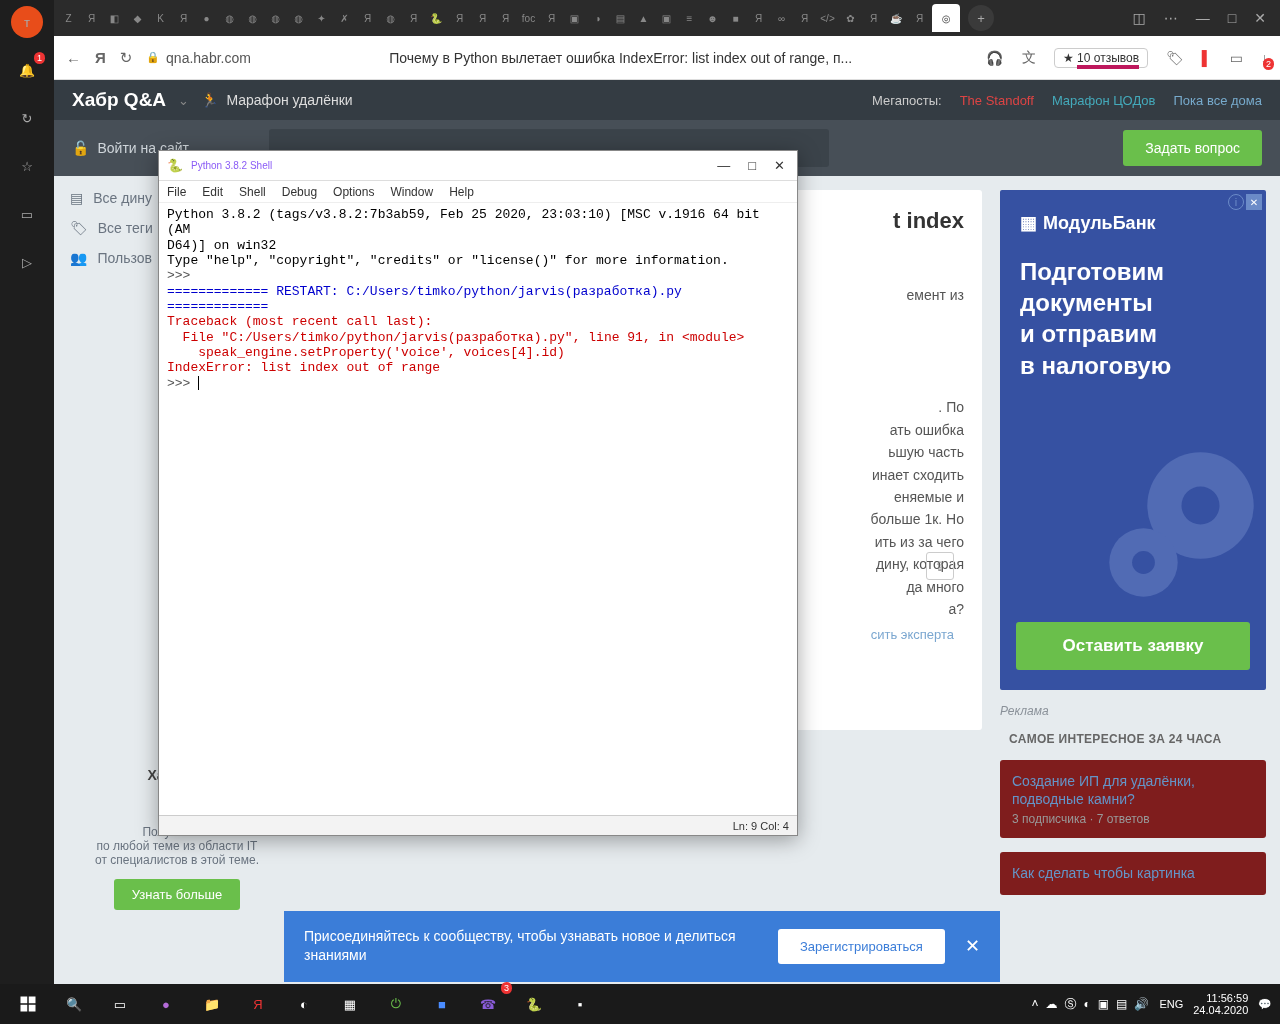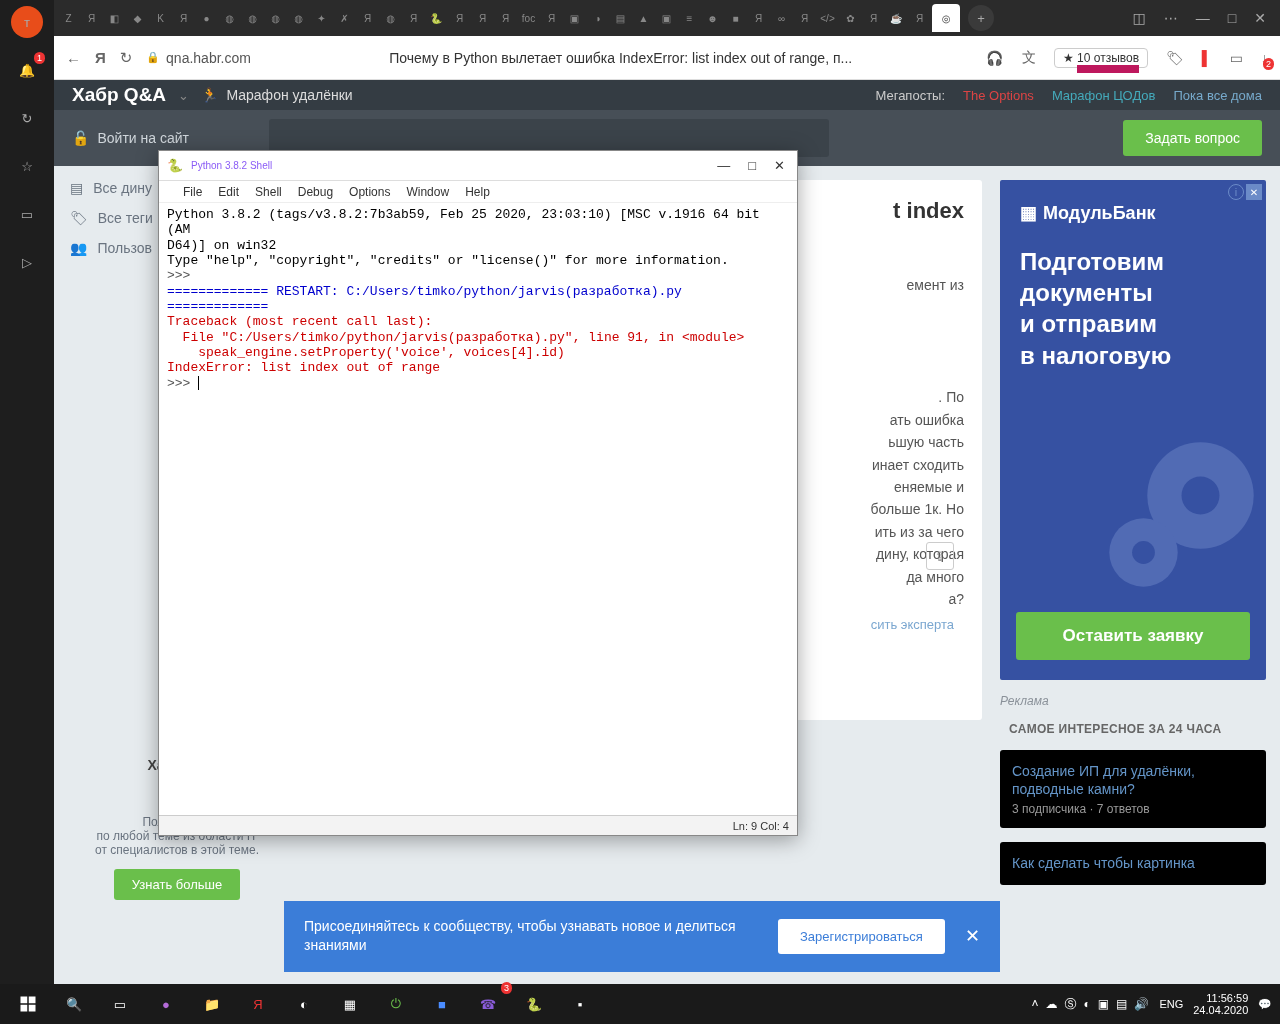--- a/index.html
+++ b/index.html
@@ -31,25 +31,25 @@
 .tab-controls span { font-size: 14px; }
 
 .addr { height: 44px; background: #fff; display: flex; align-items: center; padding: 0 12px; gap: 14px; border-bottom: 1px solid #ddd; }
 .addr-btn { color: #666; font-size: 15px; }
 .addr-url { flex: 0 0 auto; display: flex; align-items: center; gap: 6px; color: #777; font-size: 14px; }
 .addr-lock { color: #888; font-size: 11px; }
 .addr-domain { color: #555; }
 .addr-title { flex: 1; color: #333; font-size: 14px; overflow: hidden; white-space: nowrap; text-overflow: ellipsis; padding-left: 4px; text-align: center; }
 .addr-right { display: flex; align-items: center; gap: 18px; color: #666; font-size: 14px; }
 .reviews { border: 1px solid #ccc; border-radius: 4px; padding: 2px 8px; font-size: 12px; color: #333; }
-.reviews .underline { border-bottom: 8px solid #be185d; }
+.reviews .underline { border-bottom: 4px solid #be185d; }
 
 
 .page { flex: 1; background: #e6ebee; overflow: hidden; position: relative; }
-.page-header { height: 30px; background: #343c43; display: flex; align-items: center; padding: 4px 18px; color: #fff; }
+.page-header { height: 40px; background: #343c43; display: flex; align-items: center; padding: 4px 18px; color: #fff; }
 .brand { font-size: 19px; font-weight: 600; }
 .brand-chevron { margin: 0 12px; color: #888; }
 .marathon { display: flex; align-items: center; gap: 8px; color: #ddd; font-size: 14px; }
 .megaposts { margin-left: auto; display: flex; gap: 18px; font-size: 13px; }
 .megaposts .label { color: #ccc; }
 .megaposts .red { color: #d44; }
 .megaposts .teal { color: #4ab; }
 .megaposts .blue { color: #7ac; }
 
 .page-toolbar { height: 56px; background: #474f57; display: flex; align-items: center; padding: 0 18px; gap: 20px; }
@@ -79,31 +79,31 @@
 .right-col { width: 280px; padding: 14px 14px 0 0; display: flex; flex-direction: column; gap: 14px; }
 .ad-box { background: #3651a2; color: #fff; padding: 22px 20px; height: 500px; position: relative; border-radius: 2px; overflow: hidden; }
 .ad-logo { font-size: 18px; font-weight: 600; display: flex; align-items: center; gap: 6px; }
 .ad-text { margin-top: 22px; font-size: 24px; line-height: 1.3; font-weight: 600; }
 .ad-cta { position: absolute; bottom: 20px; left: 16px; right: 16px; background: #6abf4b; color: #fff; text-align: center; padding: 14px; font-size: 17px; font-weight: 600; border-radius: 3px; }
 .ad-gears { position: absolute; right: -20px; bottom: 80px; width: 190px; height: 190px; opacity: 0.85; }
 .ad-close { position: absolute; top: 4px; right: 4px; width: 16px; height: 16px; background: #6b8bc8; color: #fff; font-size: 10px; display: flex; align-items: center; justify-content: center; }
 .ad-info { position: absolute; top: 4px; right: 22px; width: 16px; height: 16px; color: #6b8bc8; font-size: 11px; display: flex; align-items: center; justify-content: center; border: 1px solid #6b8bc8; border-radius: 50%; }
 .ad-label { color: #8a9199; font-size: 12px; font-style: italic; }
 .interest-title { font-size: 12px; font-weight: 700; color: #666; letter-spacing: 0.3px; margin-left: 9px; }
-.interest-item { background: #000000; padding: 12px; border-radius: 3px; }
+.interest-item { background: #7f1d1d; padding: 12px; border-radius: 3px; }
 .interest-item .q { color: #6495c8; font-size: 14px; line-height: 1.3; }
 .interest-item .meta { color: #999; font-size: 12px; margin-top: 4px; }
 
 
 .idle { position: absolute; top: 150px; left: 158px; width: 640px; height: 686px; background: #fff; border: 1px solid #888; box-shadow: 0 4px 20px rgba(0,0,0,.35); display: flex; flex-direction: column; z-index: 10; }
 .idle-title { height: 30px; background: #fff; display: flex; align-items: center; padding: 0 8px; gap: 8px; border-bottom: 1px solid #ddd; }
 .idle-title .icon { width: 16px; height: 16px; }
 .idle-title .txt { flex: 1; font-size: 10px; color: #8b5cf6; }
 .idle-title .winbtns { display: flex; gap: 18px; color: #333; font-size: 13px; padding-right: 4px; }
-.idle-menu { height: 22px; display: flex; align-items: center; gap: 16px; padding: 0 24px; font-size: 12px; color: #333; border-bottom: 1px solid #eee; }
+.idle-menu { height: 22px; display: flex; align-items: center; gap: 16px; padding: 0 8px; font-size: 12px; color: #333; border-bottom: 1px solid #eee; }
 .idle-body { flex: 1; padding: 4px 8px; font-family: "Courier New", monospace; font-size: 13px; color: #000; white-space: pre-wrap; overflow: hidden; line-height: 1.18; }
 .idle-body .blue { color: #0000cd; }
 .idle-body .red { color: #cc0000; }
 .idle-body .prompt { color: #555; }
 .idle-status { height: 20px; border-top: 1px solid #ccc; display: flex; justify-content: flex-end; align-items: center; padding: 0 8px; font-size: 11px; color: #333; background: #f3f3f3; }
 .cursor { display: inline-block; width: 1px; height: 14px; background: #000; vertical-align: middle; }
 
 .win-start svg { fill: #fff; }
 </style>
 </head>
@@ -192,21 +192,21 @@
   <div class="page">
     <div class="page-header">
       <span class="brand">Хабр Q&amp;A</span>
       <span class="brand-chevron">⌄</span>
       <div class="marathon">
         <span>🏃</span>
         <span>Марафон удалёнки</span>
       </div>
       <div class="megaposts">
         <span class="label">Мегапосты:</span>
-        <span class="red">The Options</span>
+        <span class="red">The Standoff</span>
         <span class="teal">Марафон ЦОДов</span>
         <span class="blue">Пока все дома</span>
       </div>
     </div>
 
     <div class="page-toolbar">
       <div class="toolbar-btn">
         <span>🔓</span>
         <span>Войти на сайт</span>
       </div>

